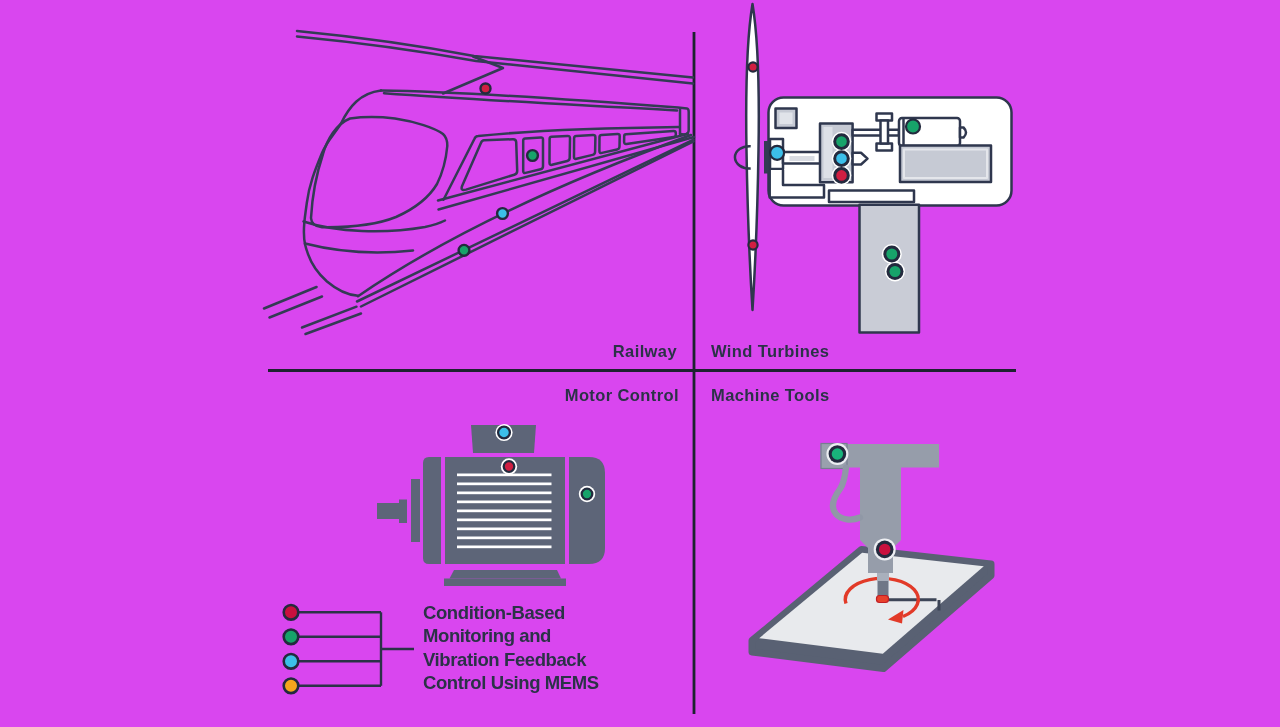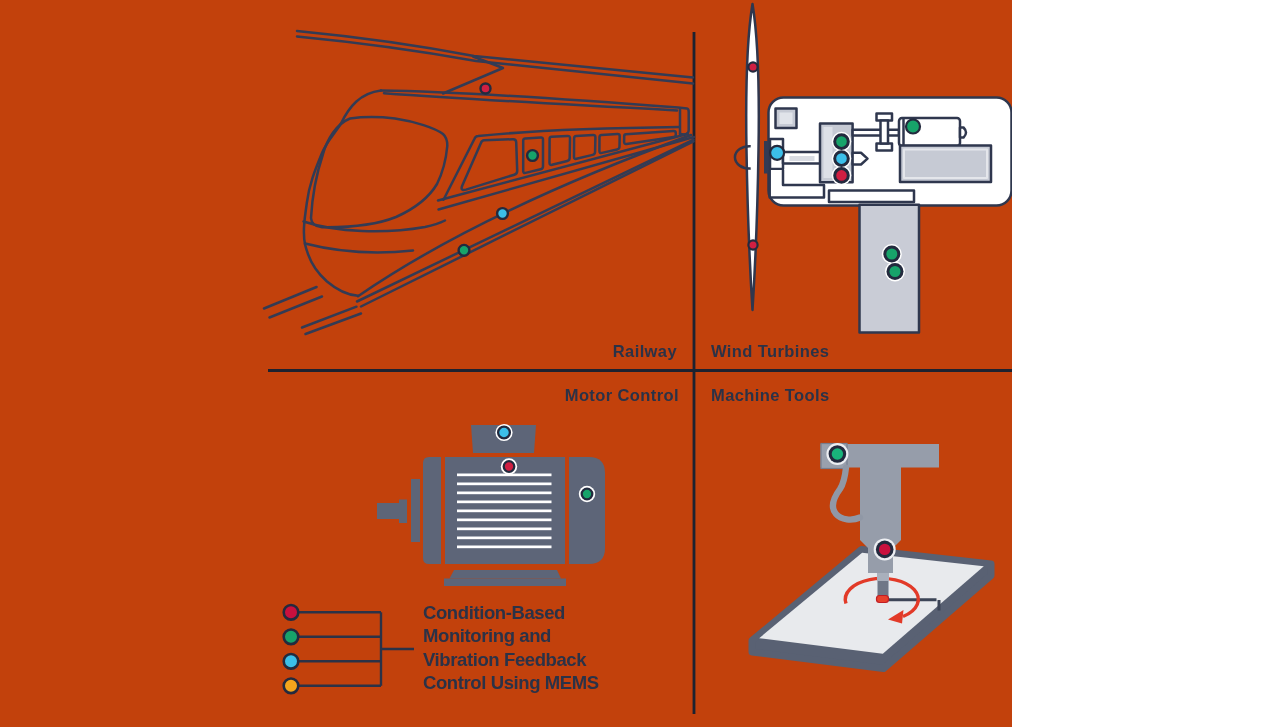--- a/index.html
+++ b/index.html
@@ -1,16 +1,16 @@
 <!DOCTYPE html>
 <html><head>
 <meta charset="utf-8">
 <style>
   html,body{margin:0;padding:0;background:#ffffff;}
-  #stage{position:relative;width:1012px;height:727px;background:#c2410c;overflow:hidden;}
+  #stage{position:relative;width:1280px;height:727px;background:#d946ef;overflow:hidden;}
   svg{position:absolute;left:0;top:0;}
   text{font-family:"Liberation Sans",sans-serif;font-weight:bold;fill:#2b3247;}
 </style>
 </head>
 <body>
 <div id="stage">
 <svg width="1280" height="727" viewBox="0 0 1280 727">
 
   <g stroke="#1d2230" stroke-width="2.8" fill="none">
     <line x1="694" y1="32" x2="694" y2="714"></line>

